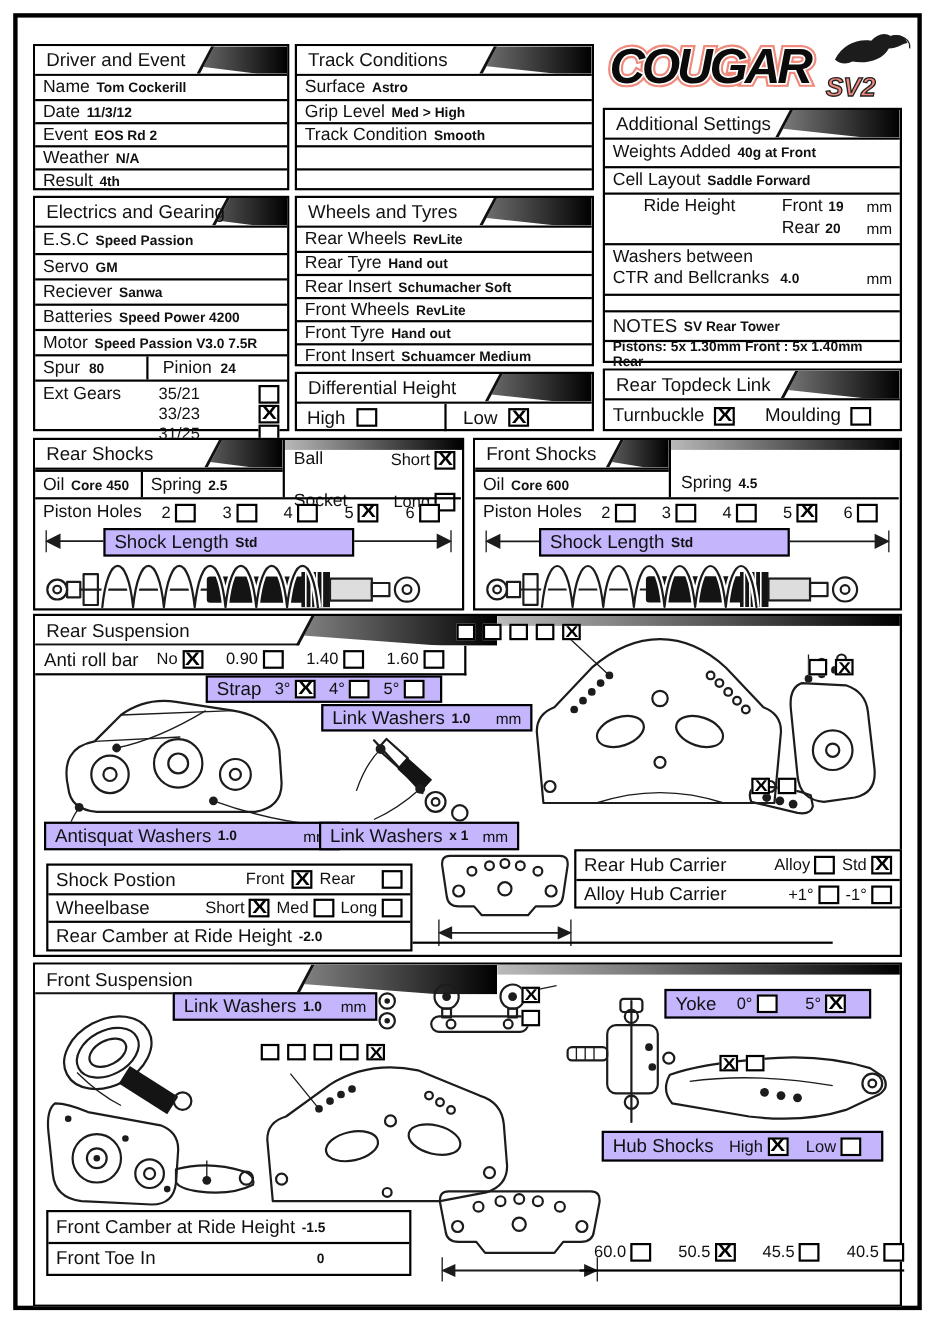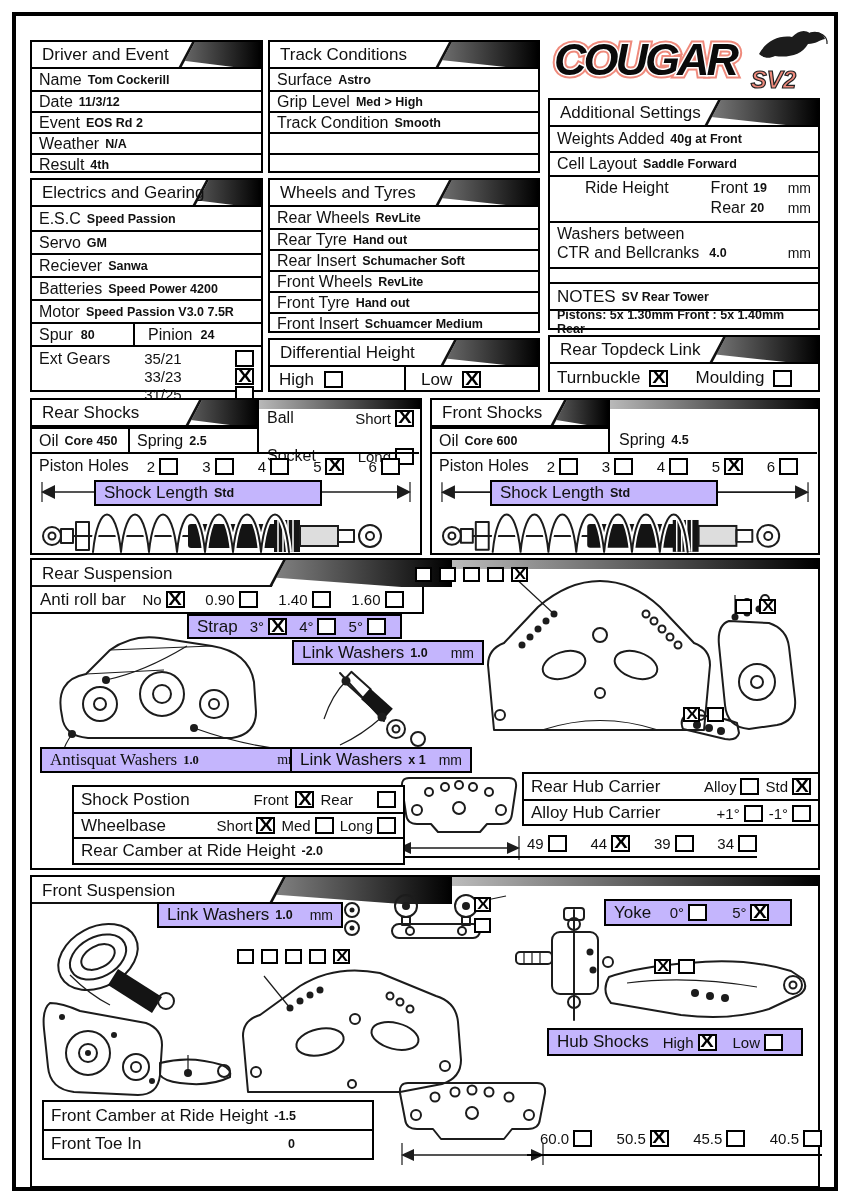--- a/index.html
+++ b/index.html
@@ -523,21 +523,21 @@
       <rect class="ln" x="22" y="14" width="26" height="12" transform="rotate(42 35 20)"></rect>
       <rect class="dark" x="40" y="32" width="30" height="14" transform="rotate(42 55 39)"></rect>
       <circle class="ln" cx="74" cy="64" r="9"></circle>
         <circle class="ln" cx="74" cy="64" r="3.5"></circle>
       <circle class="fil" cx="24" cy="16" r="4.5"></circle>
       <circle class="fil" cx="60" cy="52" r="4.5"></circle>
       <path class="thin" d="M24,16 Q10,30 2,54 M60,52 Q40,70 18,80"></path>
       <circle class="ln" cx="96" cy="74" r="7"></circle>
     </svg>
 
-    <div class="tag" style="left:8px;top:187px;width:269px;height:26px;font-family:Liberation Serif, serif;">
+    <div class="tag" style="left:8px;top:187px;width:269px;height:26px;">
       <span class="lbl big">Antisquat Washers</span>
       <span class="val">1.0</span>
       <span class="unit right">mm</span>
     </div>
 
     <div class="tag" style="left:258px;top:187px;width:182px;height:26px;">
       <span class="lbl big">Link Washers</span>
       <span class="val">x 1</span>
       <span class="unit right">mm</span>
     </div>
@@ -613,21 +613,21 @@
             <span>+1°</span>
           <span class="cb"></span>
           </span>
         <span class="opt">
             <span>-1°</span>
           <span class="cb"></span>
           </span>
       </div>
     </div>
 
-    <div class="abs" style="left:10px;top:225px;width:333px;height:80px;border:2.5px solid #000;background:#fff;z-index:5;margin-left:30px;">
+    <div class="abs" style="left:10px;top:225px;width:333px;height:80px;border:2.5px solid #000;background:#fff;z-index:5;">
       <div class="row first" style="height:25px;">
         <span class="lbl big">Shock Postion</span>
         <span class="opt right" style="gap:7px;">
             <span>Front</span>
           <span class="cb on"></span>
           </span>
         <span class="opt" style="gap:24px;">
             <span>Rear</span>
           <span class="cb"></span>
           </span>
@@ -662,38 +662,20 @@
       <circle class="ln" cx="94" cy="20" r="4"></circle>
       <circle class="ln" cx="22" cy="38" r="5"></circle>
         <circle class="ln" cx="106" cy="38" r="5"></circle>
         <circle class="ln" cx="64" cy="36" r="6"></circle>
       <path class="thin" d="M4,64 V88 M124,64 V88"></path>
       <path class="ln" style="stroke-width:1.6;" d="M12,76 H116"></path>
       <polygon class="fil" points="3,76 16,70 16,82"></polygon>
       <polygon class="fil" points="125,76 112,70 112,82"></polygon>
     </svg>
 
-    <div class="abs" style="left:495px;top:270px;width:230px;height:26px;display:flex;align-items:center;justify-content:space-between;z-index:5;">
-      <span class="opt">
-          <span>49</span>
-          <span class="cb"></span>
-        </span>
-      <span class="opt">
-          <span>44</span>
-          <span class="cb on"></span>
-        </span>
-      <span class="opt">
-          <span>39</span>
-          <span class="cb"></span>
-        </span>
-      <span class="opt">
-          <span>34</span>
-          <span class="cb"></span>
-        </span>
-    </div>
     <div class="abs" style="left:295px;top:296px;width:430px;border-top:2px solid #000;"></div>
   </div>
 
   <div class="box" style="left:30px;top:875px;width:790px;height:313px;">
     <div class="topstrip" style="left:420px;right:0;"></div>
     <div class="hdr abs" style="left:0;top:0;width:420px;border-bottom:none;">
       <span class="hdr-grad"></span>
       <span class="hdr-plate" style="width:62%;border-bottom:2.5px solid #111;"></span>
       <span class="hdr-title">Front Suspension</span>
     </div>

